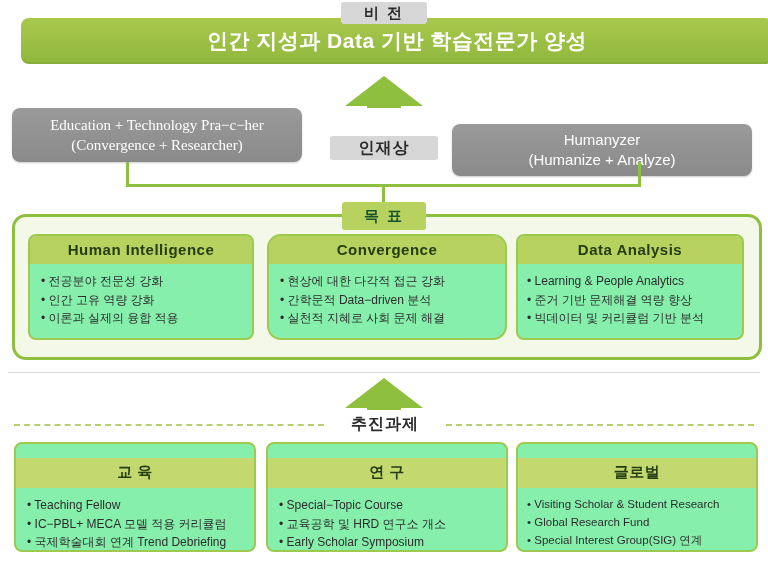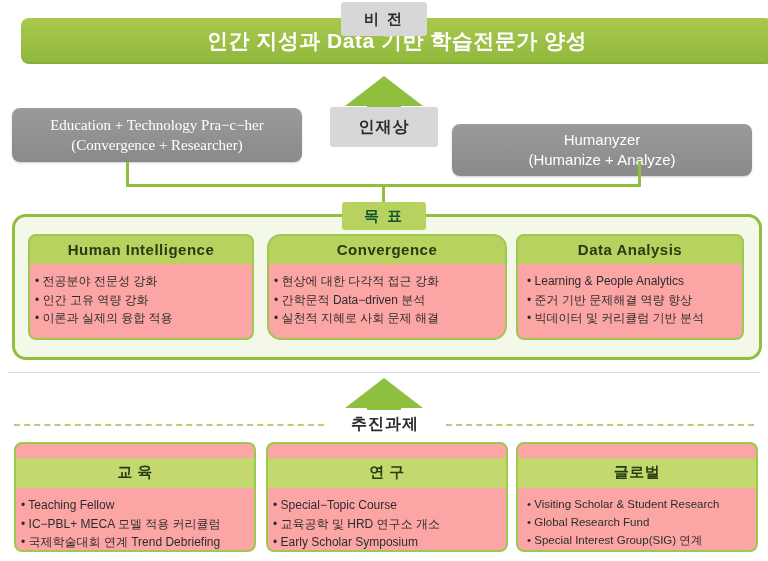--- a/index.html
+++ b/index.html
@@ -48,34 +48,34 @@
   .green-panel{
     position:absolute;
     border:3px solid #8fbf3f;
     border-radius:14px;
     background:#f4f8e9;
   }
   .card{
     position:absolute;
     border:2px solid #9ec94f;
     border-radius:8px;
-    background:#fca5a5;
+    background:#86efac;
     overflow:hidden;
   }
   .card-head{
     background:#b7d25f;
     color:#243d12;
     font-size:15px;font-weight:bold;
     text-align:center;
     padding:5px 0 6px 0;
     letter-spacing:0.5px;
   }
   .card-head.light{background:#c3d96f;margin-top:14px;}
   .card-body{
-    padding:8px 9px 9px 5px;
+    padding:8px 9px 9px 11px;
     font-size:12px;
     line-height:1.55;
     color:#2d2d2d;
   }
   .card-body div{white-space:nowrap;}
   .bullet:before{content:"• ";}
 
   
   .line{position:absolute;background:#8fbf3f;}
 
@@ -90,33 +90,33 @@
   .hr-top{
     position:absolute;
     left:8px;top:372px;width:752px;height:1px;background:#d9d9d9;
   }
 </style>
 </head>
 <body>
 
 <div class="stage">
 
-  <div class="tag" style="left:341px;top:2px;width:86px;height:34px;">비 전</div>
+  <div class="tag" style="left:341px;top:2px;width:86px;height:22px;">비 전</div>
   <div class="vision-bar">인간 지성과 Data 기반 학습전문가 양성</div>
 
   <svg class="arrow" style="left:345px;top:76px;" width="78" height="32" viewBox="0 0 78 32">
     <polygon points="39,0 78,30 56,30 56,32 22,32 22,30 0,30" fill="#8fbf3f"></polygon>
   </svg>
 
   <div class="gray-box" style="left:12px;top:108px;width:290px;height:54px;font-family:Liberation Serif, serif;">
     <span>Education + Technology Pra−c−her</span>
     <span>(Convergence + Researcher)</span>
   </div>
 
-  <div class="tag" style="left:330px;top:107px;width:108px;height:40px;font-size:16px;letter-spacing:1px;">인재상</div>
+  <div class="tag" style="left:330px;top:136px;width:108px;height:24px;font-size:16px;letter-spacing:1px;">인재상</div>
 
   <div class="gray-box" style="left:452px;top:124px;width:300px;height:52px;">
     <span>Humanyzer</span>
     <span>(Humanize + Analyze)</span>
   </div>
 
   <div class="line" style="left:126px;top:162px;width:3px;height:24px;"></div>
   <div class="line" style="left:638px;top:162px;width:3px;height:24px;"></div>
   <div class="line" style="left:126px;top:184px;width:515px;height:3px;"></div>
   <div class="line" style="left:382px;top:184px;width:3px;height:20px;"></div>

